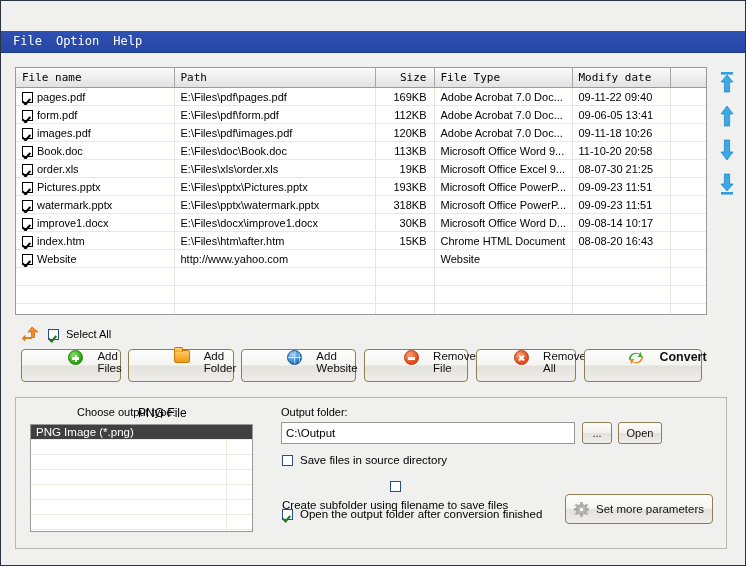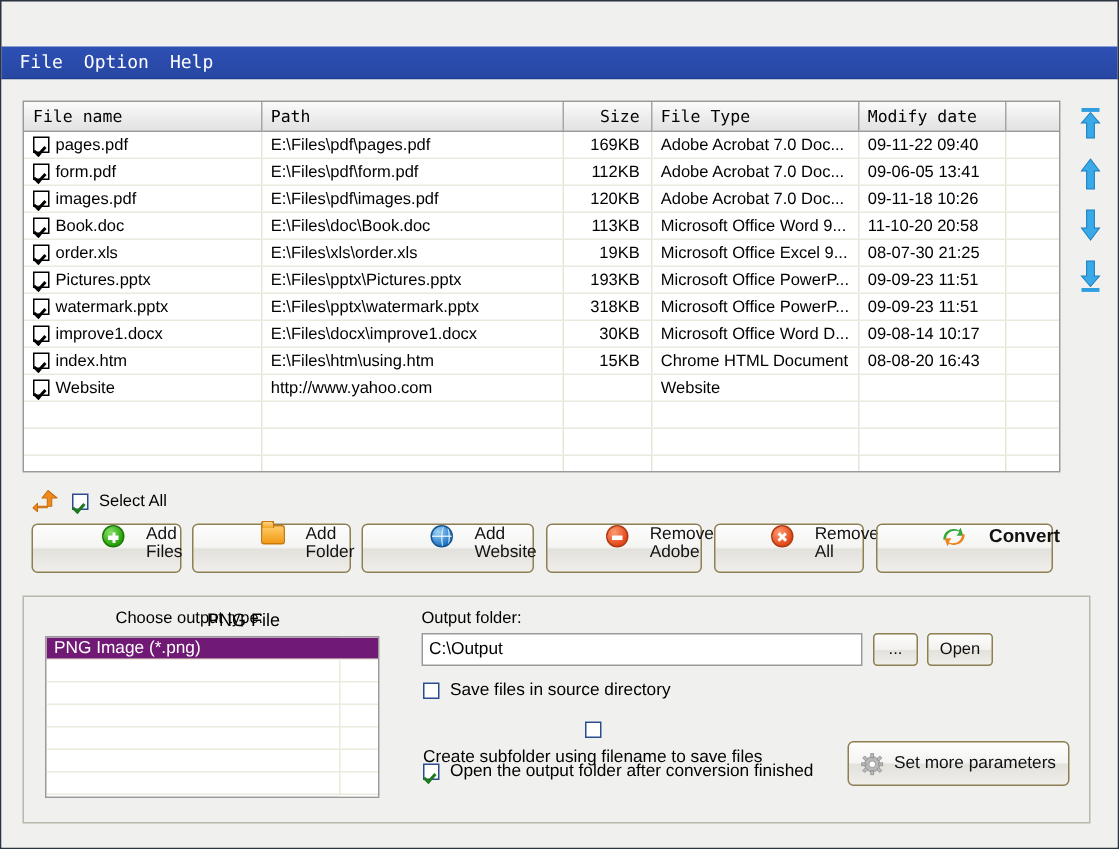--- a/index.html
+++ b/index.html
@@ -170,21 +170,21 @@
     position: absolute; left: 14px; top: 344px; width: 712px; height: 152px;
     border: 1px solid #b8b8ac; background: #f0f0ee;
   }
   #outtype-label { position: absolute; left: 14px; top: 8px; font-size: 11px; color: #000; margin-left: 47px; }
   #outtype-value { position: absolute; left: 122px; top: 8px; font-size: 12px; color: #000; }
   #outtype-list {
     position: absolute; left: 14px; top: 26px; width: 223px; height: 108px;
     background: #ffffff; border: 1px solid #9a9a9a; overflow: hidden;
   }
   .outrow { height: 15px; border-bottom: 1px solid #eceadd; font-size: 11.5px; padding: 1px 0 0 5px; color:#000; }
-  .outrow.sel { background: #701a75; color: #ffffff; }
+  .outrow.sel { background: #404040; color: #ffffff; }
   #outlist-col2 {
     position: absolute; right: 0; top: 0; width: 26px; height: 100%;
     border-left: 1px solid #eceadd; background: #ffffff;
   }
 
   #outfolder-label { position: absolute; left: 265px; top: 8px; font-size: 11px; color: #000; }
   #outfolder-input {
     position: absolute; left: 265px; top: 24px; width: 294px; height: 22px;
     background: #ffffff; border: 1px solid #9a9a9a;
     font-size: 11.5px; color: #000; padding: 3px 4px; outline: none;
@@ -308,21 +308,21 @@
             <tr>
               <td><span class="chk cellcheck on"></span><span>improve1.docx</span></td>
               <td class="">E:\Files\docx\improve1.docx</td>
               <td class="num">30KB</td>
               <td class="">Microsoft Office Word D...</td>
               <td class="">09-08-14 10:17</td>
               <td class=""></td>
             </tr>
             <tr>
               <td><span class="chk cellcheck on"></span><span>index.htm</span></td>
-              <td class="">E:\Files\htm\using.htm</td>
+              <td class="">E:\Files\htm\after.htm</td>
               <td class="num">15KB</td>
               <td class="">Chrome HTML Document</td>
               <td class="">08-08-20 16:43</td>
               <td class=""></td>
             </tr>
             <tr>
               <td><span class="chk cellcheck on"></span><span>Website</span></td>
               <td class="">http://www.yahoo.com</td>
               <td class="num"></td>
               <td class="">Website</td>
@@ -400,21 +400,21 @@
       <div class="tbtn" style="left:107px; width:106px;">
         <span class="ic-folder"></span>
         <span>Add Folder</span>
       </div>
       <div class="tbtn" style="left:220px; width:115px;">
         <span class="ic-globe"></span>
         <span>Add Website</span>
       </div>
       <div class="tbtn" style="left:343px; width:104px;">
         <span class="icon-circle ic-red"></span>
-        <span>Remove Adobe</span>
+        <span>Remove File</span>
       </div>
       <div class="tbtn" style="left:455px; width:100px;">
         <span class="icon-circle ic-redx"></span>
         <span>Remove All</span>
       </div>
       <div class="tbtn strong" style="left:563px; width:118px;">
         <span style="flex:none;width:18px;height:16px;">
           <svg width="18" height="16" viewBox="0 0 20 18">
             <path d="M4 11 C4 5,10 3,14 5 L12 8 L17 8 L15 2 L13.6 4.2 C8.5 1.2 2 4.5 2 11 Z" fill="#35a83a"></path>
             <path d="M16 7 C16 13,10 15,6 13 L8 10 L3 10 L5 16 L6.4 13.8 C11.5 16.8 18 13.5 18 7 Z" fill="#f0821e"></path>

